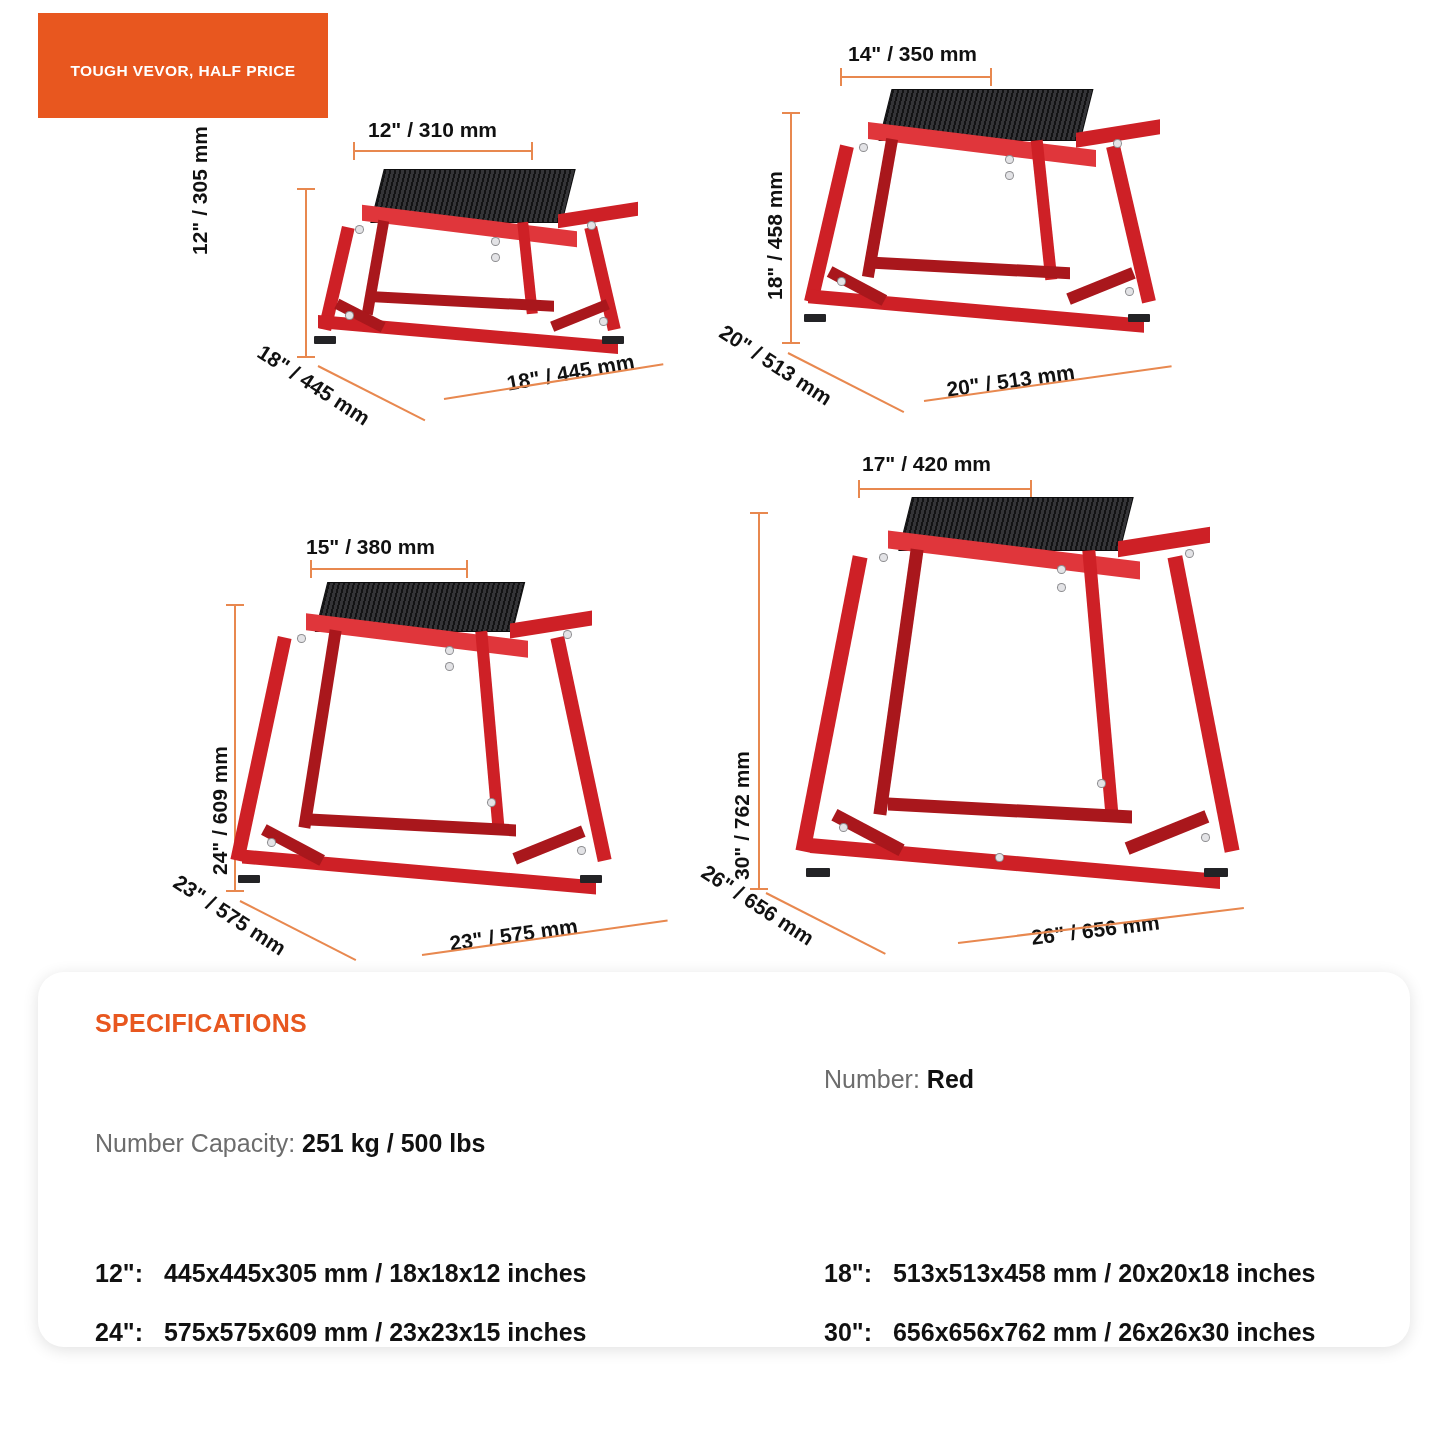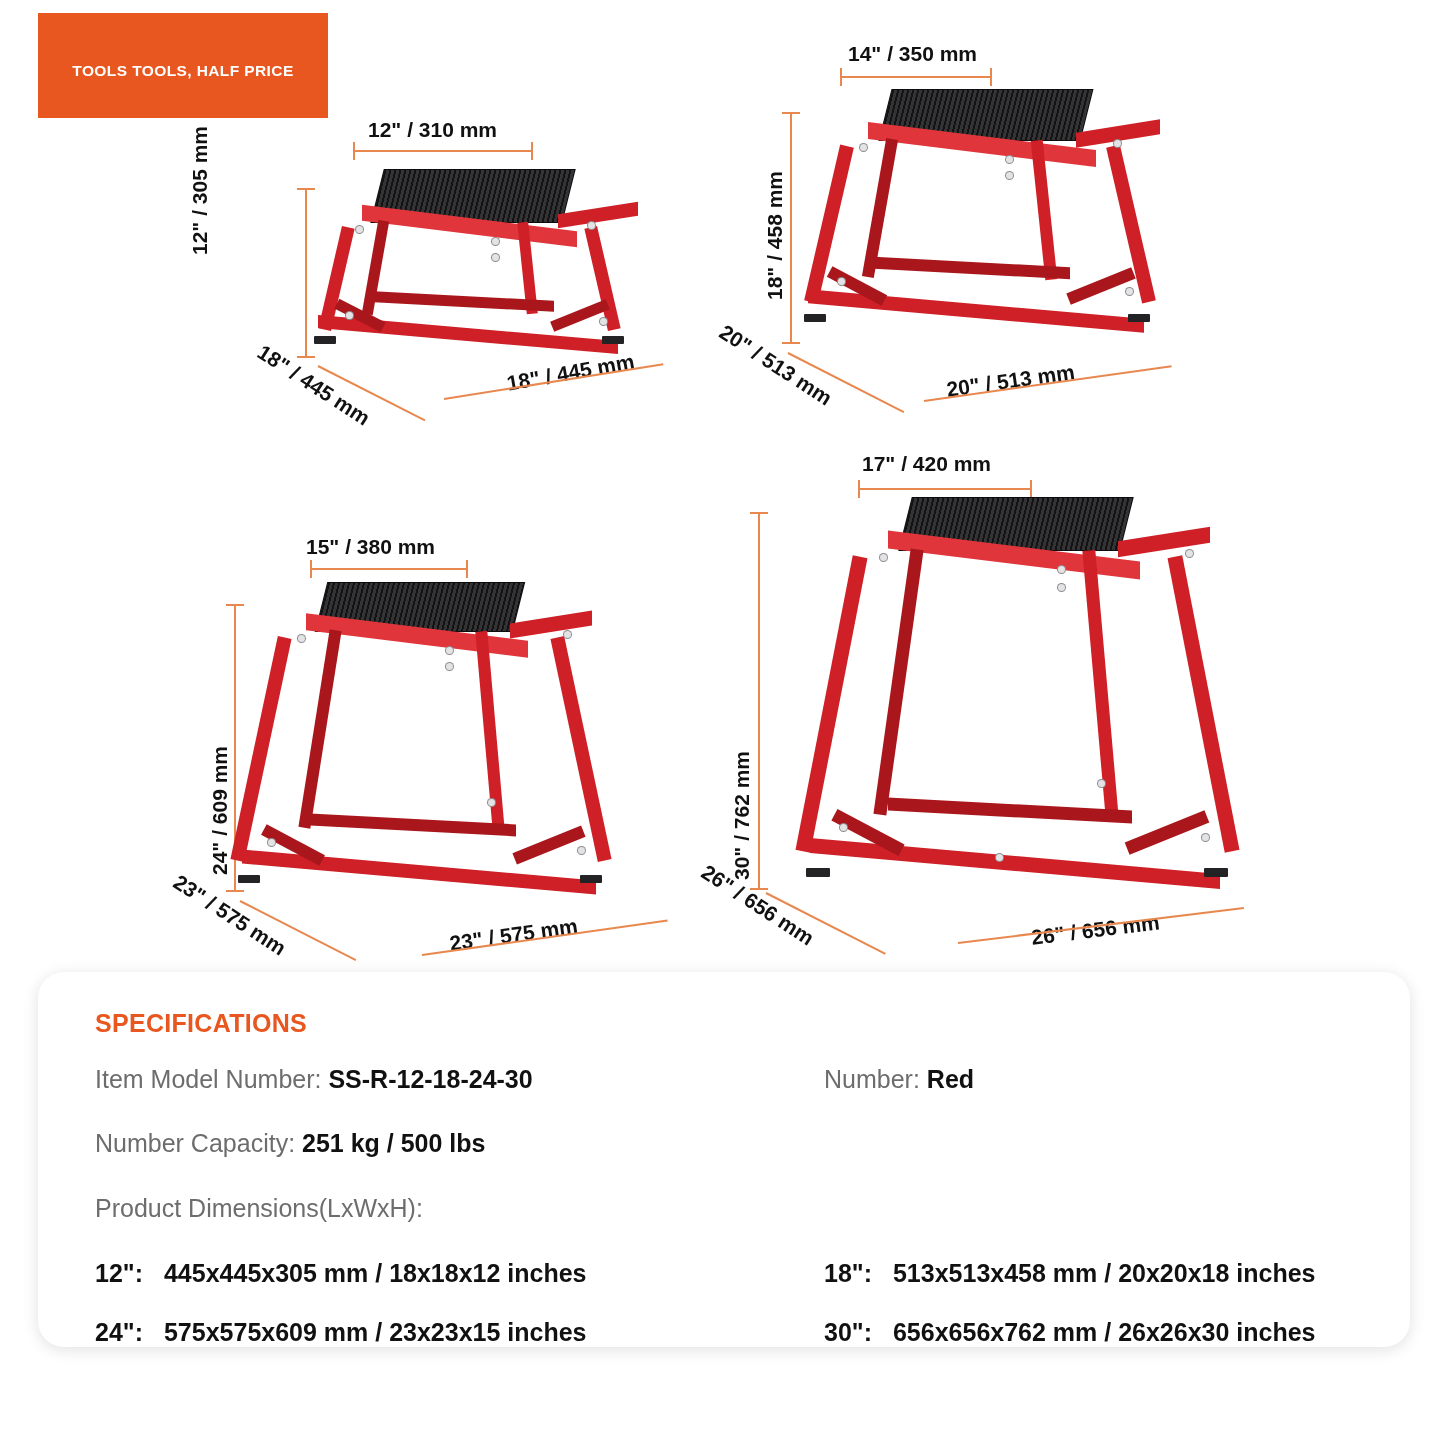--- a/index.html
+++ b/index.html
@@ -83,21 +83,21 @@
   .spec-row{position:absolute;font-size:25px;white-space:nowrap;}
   .spec-row .lbl{color:#6d6d6d;}
   .spec-row .val{color:#111;font-weight:bold;}
   .dim-row{position:absolute;font-size:25px;white-space:nowrap;color:#111;font-weight:bold;}
   .dim-row .sz{margin-right:14px;}
 </style>
 </head>
 <body>
 
 <div class="logo">
-  <div class="logo-tag">TOOLS TOOLS, HALF PRICE</div>
+  <div class="logo-tag">TOUGH VEVOR, HALF PRICE</div>
 </div>
 
 <div class="fig" style="left:0;top:0;width:720px;height:460px;">
 
   <div class="dimlbl" style="left:368px;top:118px;">12" / 310 mm</div>
   <div class="dimline" style="left:353px;top:150px;width:180px;height:2px;"></div>
   <div class="dimcap" style="left:353px;top:142px;width:2px;height:18px;"></div>
   <div class="dimcap" style="left:531px;top:142px;width:2px;height:18px;"></div>
 
   <div class="dimlbl" style="left:188px;top:255px;transform:rotate(-90deg);transform-origin:left top;">12" / 305 mm</div>
@@ -257,39 +257,32 @@
     <div class="bolt" style="left:392px;top:344px;"></div>
     <div class="bolt" style="left:288px;top:290px;"></div>
     <div class="bolt" style="left:186px;top:364px;"></div>
   </div>
 </div>
 
 <div class="card">
 
   <div class="spec-title">SPECIFICATIONS</div>
 
-  <div class="spec-row" style="left:57px;top:93px;">
-    <span class="lbl">Item Model Number:</span>
-    <span class="val">SS-R-12-18-24-30</span>
-  </div>
 
   <div class="spec-row" style="left:786px;top:93px;">
     <span class="lbl">Number:</span>
     <span class="val">Red</span>
   </div>
 
   <div class="spec-row" style="left:57px;top:157px;">
     <span class="lbl">Number Capacity:</span>
     <span class="val">251 kg / 500 lbs</span>
   </div>
 
 
-  <div class="spec-row" style="left:57px;top:222px;">
-    <span class="lbl">Product Dimensions(LxWxH):</span>
-  </div>
 
   <div class="dim-row" style="left:57px;top:287px;">
     <span class="sz">12":</span>
     <span>445x445x305 mm / 18x18x12 inches</span>
   </div>
 
   <div class="dim-row" style="left:786px;top:287px;">
     <span class="sz">18":</span>
     <span>513x513x458 mm / 20x20x18 inches</span>
   </div>

